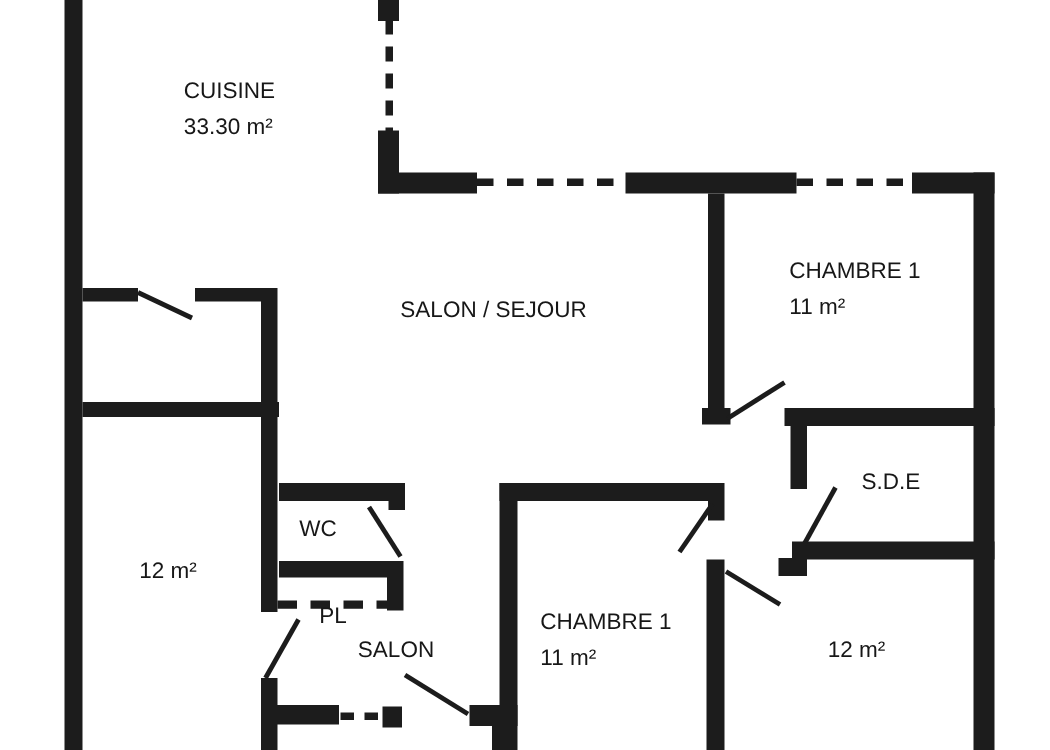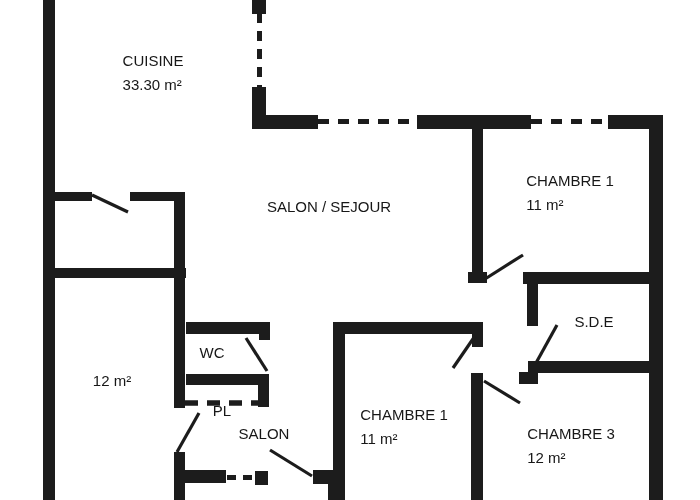--- a/index.html
+++ b/index.html
@@ -116,17 +116,16 @@
   <div class="room-label" style="left:404px;top:403px">
     <span>CHAMBRE 1</span>
     <span>11 m²</span>
   </div>
 
   <div class="room-label" style="left:594px;top:310px">
     <span>S.D.E</span>
   </div>
 
   <div class="room-label" style="left:571px;top:422px">
-    <span>CHAMBRE 3</span>
     <span>12 m²</span>
   </div>
 
 </div>
 
 </body></html>

